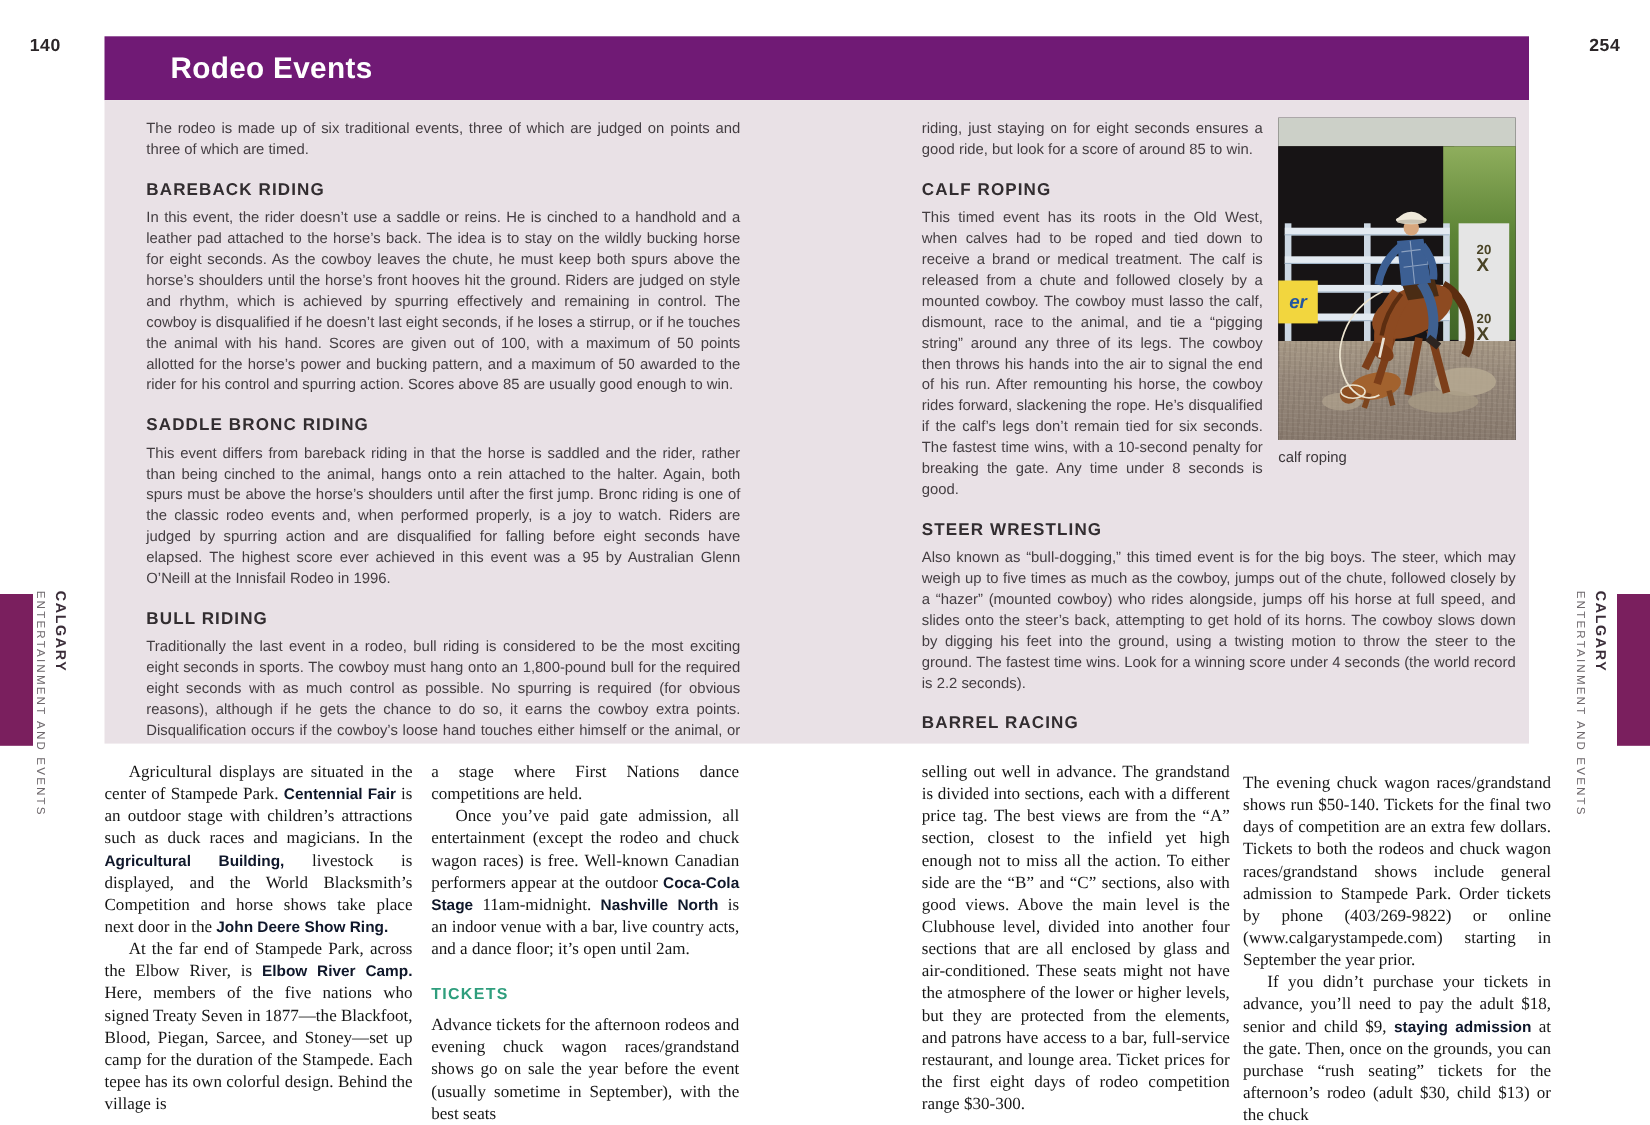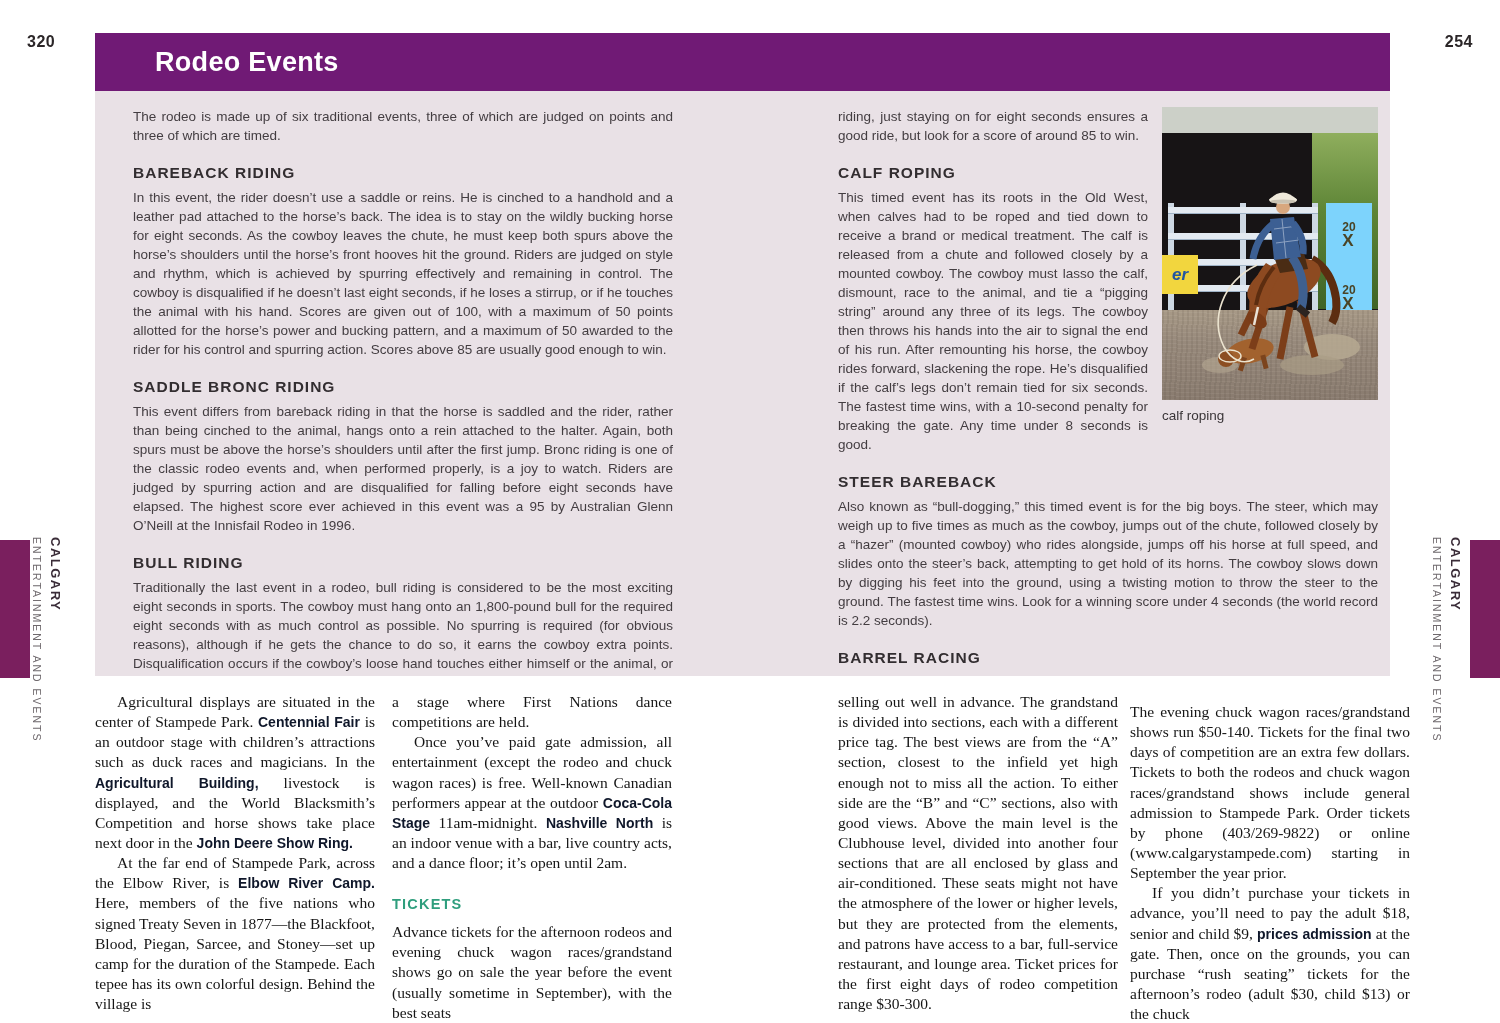--- a/index.html
+++ b/index.html
@@ -39,21 +39,21 @@
   .photo{width:216px;height:293px;position:relative;overflow:hidden;background:#1b1718;}
   .ph-wall{position:absolute;top:0;left:0;right:0;height:26px;background:#ccd0c8;}
   .ph-dark{position:absolute;top:26px;left:0;width:160px;height:186px;background:#171415;}
   .ph-trees{position:absolute;top:26px;right:0;width:66px;height:176px;
             background:linear-gradient(180deg,#8fae5d 0%,#5d8436 45%,#3f6426 100%);}
   .ph-rail{position:absolute;left:6px;width:150px;height:6px;background:#e3eaf1;border-bottom:1px solid #9fb3c6;}
   .ph-post{position:absolute;width:6px;background:#cdd8e3;top:96px;height:112px;}
   .ph-sign-left{position:absolute;left:0;top:148px;width:36px;height:39px;background:#f2d63e;
                 color:#2356a2;font-weight:bold;font-style:italic;font-size:17px;
                 display:flex;align-items:center;justify-content:center;}
-  .ph-banner{position:absolute;right:6px;top:96px;width:46px;height:126px;background:#7dd3fc;
+  .ph-banner{position:absolute;right:6px;top:96px;width:46px;height:126px;background:#e5e5e5;
              display:flex;flex-direction:column;justify-content:space-around;align-items:center;
              color:#4a4426;font-weight:bold;}
   .ph-banner .b20{font-size:12px;line-height:12px;display:block;}
   .ph-banner .bx{font-size:17px;line-height:16px;display:block;}
   .ph-dirt{position:absolute;bottom:0;left:0;right:0;height:90px;
            background:linear-gradient(180deg,#a89a87 0%,#988a7c 35%,#897b6f 100%);}
   .ph-dirt:after{content:"";position:absolute;inset:0;opacity:.5;
            background:repeating-linear-gradient(92deg,rgba(60,50,40,.18) 0 2px,transparent 2px 5px),
                       repeating-linear-gradient(2deg,rgba(255,250,240,.12) 0 1px,transparent 1px 4px);}
   .ph-svg{position:absolute;inset:0;}
@@ -68,21 +68,21 @@
   .bcol.c4{margin-left:12px;margin-top:10px;}
   .bcol p{margin:0;}
   .bcol p.indent{text-indent:22px;}
   .link{font-family:"Liberation Sans",sans-serif;font-weight:bold;color:#0f172a;font-size:14px;}
   .tickets{font-family:"Liberation Sans",sans-serif;font-weight:bold;color:#2f9e7d;
            font-size:14.5px;letter-spacing:1.2px;margin:22px 0 8px;text-align:left;}
 </style>
 </head>
 <body>
 
-<div class="pagenum left">320</div>
+<div class="pagenum left">140</div>
 <div class="pagenum right">254</div>
 
 <div class="spine-bar left"></div>
 <div class="spine-bar right"></div>
 <div class="vert vert-chapter vc-l">ENTERTAINMENT AND EVENTS</div>
 <div class="vert vert-title vt-l">CALGARY</div>
 <div class="vert vert-chapter vc-r">ENTERTAINMENT AND EVENTS</div>
 <div class="vert vert-title vt-r">CALGARY</div>
 
 <div class="feature-box">
@@ -167,21 +167,21 @@
               <ellipse cx="121" cy="94.5" rx="13" ry="2" fill="#c9c2b2"></ellipse>
             </g>
           </svg>
         </div>
         <figcaption class="ph-caption">calf roping</figcaption>
       </figure>
       <p class="fb-cont">riding, just staying on for eight seconds ensures a good ride, but look for a score of around 85 to win.</p>
 
     <h3 class="fb-heading">CALF ROPING</h3>
         <p>This timed event has its roots in the Old West, when calves had to be roped and tied down to receive a brand or medical treatment. The calf is released from a chute and followed closely by a mounted cowboy. The cowboy must lasso the calf, dismount, race to the animal, and tie a “pigging string” around any three of its legs. The cowboy then throws his hands into the air to signal the end of his run. After remounting his horse, the cowboy rides forward, slackening the rope. He’s disqualified if the calf’s legs don’t remain tied for six seconds. The fastest time wins, with a 10-second penalty for breaking the gate. Any time under 8 seconds is good.</p>
-        <h3 class="fb-heading">STEER BAREBACK</h3>
+        <h3 class="fb-heading">STEER WRESTLING</h3>
         <p>Also known as “bull-dogging,” this timed event is for the big boys. The steer, which may weigh up to five times as much as the cowboy, jumps out of the chute, followed closely by a “hazer” (mounted cowboy) who rides alongside, jumps off his horse at full speed, and slides onto the steer’s back, attempting to get hold of its horns. The cowboy slows down by digging his feet into the ground, using a twisting motion to throw the steer to the ground. The fastest time wins. Look for a winning score under 4 seconds (the world record is 2.2 seconds).</p>
         <h3 class="fb-heading">BARREL RACING</h3>
         <p>This is the only rodeo event for women. Riders must guide their horses around three barrels, set in a cloverleaf pattern, before making a hat-flying dash to the finish line. To do this requires great skill and an excellent relationship between the cowgirl and her horse. The fastest time wins, and there’s a 5-second penalty for knocking down a barrel. An average winning time is around 15 seconds.</p>
       </div>
   </div>
 </div>
 
 <div class="columns" id="bottom-columns">
     <div class="bcol c1">
       <p class="indent"><span>Agricultural displays are situated in the center of Stampede Park. </span><span class="link">Centennial Fair</span><span> is an outdoor stage with children’s attractions such as duck races and magicians. In the </span><span class="link">Agricultural Building,</span><span> livestock is displayed, and the World Blacksmith’s Competition and horse shows take place next door in the </span><span class="link">John Deere Show Ring.</span></p>
@@ -191,15 +191,15 @@
       <p><span>a stage where First Nations dance competitions are held.</span></p>
       <p class="indent"><span>Once you’ve paid gate admission, all entertainment (except the rodeo and chuck wagon races) is free. Well-known Canadian performers appear at the outdoor </span><span class="link">Coca-Cola Stage</span><span> 11am-midnight. </span><span class="link">Nashville North</span><span> is an indoor venue with a bar, live country acts, and a dance floor; it’s open until 2am.</span></p>
       <h4 class="tickets">TICKETS</h4>
       <p><span>Advance tickets for the afternoon rodeos and evening chuck wagon races/grandstand shows go on sale the year before the event (usually sometime in September), with the best seats</span></p>
     </div>
     <div class="bcol c3">
       <p><span>selling out well in advance. The grandstand is divided into sections, each with a different price tag. The best views are from the “A” section, closest to the infield yet high enough not to miss all the action. To either side are the “B” and “C” sections, also with good views. Above the main level is the Clubhouse level, divided into another four sections that are all enclosed by glass and air-conditioned. These seats might not have the atmosphere of the lower or higher levels, but they are protected from the elements, and patrons have access to a bar, full-service restaurant, and lounge area. Ticket prices for the first eight days of rodeo competition range $30-300.</span></p>
     </div>
     <div class="bcol c4">
       <p><span>The evening chuck wagon races/grandstand shows run $50-140. Tickets for the final two days of competition are an extra few dollars. Tickets to both the rodeos and chuck wagon races/grandstand shows include general admission to Stampede Park. Order tickets by phone (403/269-9822) or online (www.calgarystampede.com) starting in September the year prior.</span></p>
-      <p class="indent"><span>If you didn’t purchase your tickets in advance, you’ll need to pay the adult $18, senior and child $9, </span><span class="link">prices admission</span><span> at the gate. Then, once on the grounds, you can purchase “rush seating” tickets for the afternoon’s rodeo (adult $30, child $13) or the chuck</span></p>
+      <p class="indent"><span>If you didn’t purchase your tickets in advance, you’ll need to pay the adult $18, senior and child $9, </span><span class="link">staying admission</span><span> at the gate. Then, once on the grounds, you can purchase “rush seating” tickets for the afternoon’s rodeo (adult $30, child $13) or the chuck</span></p>
     </div>
   </div>
 
 </body></html>

